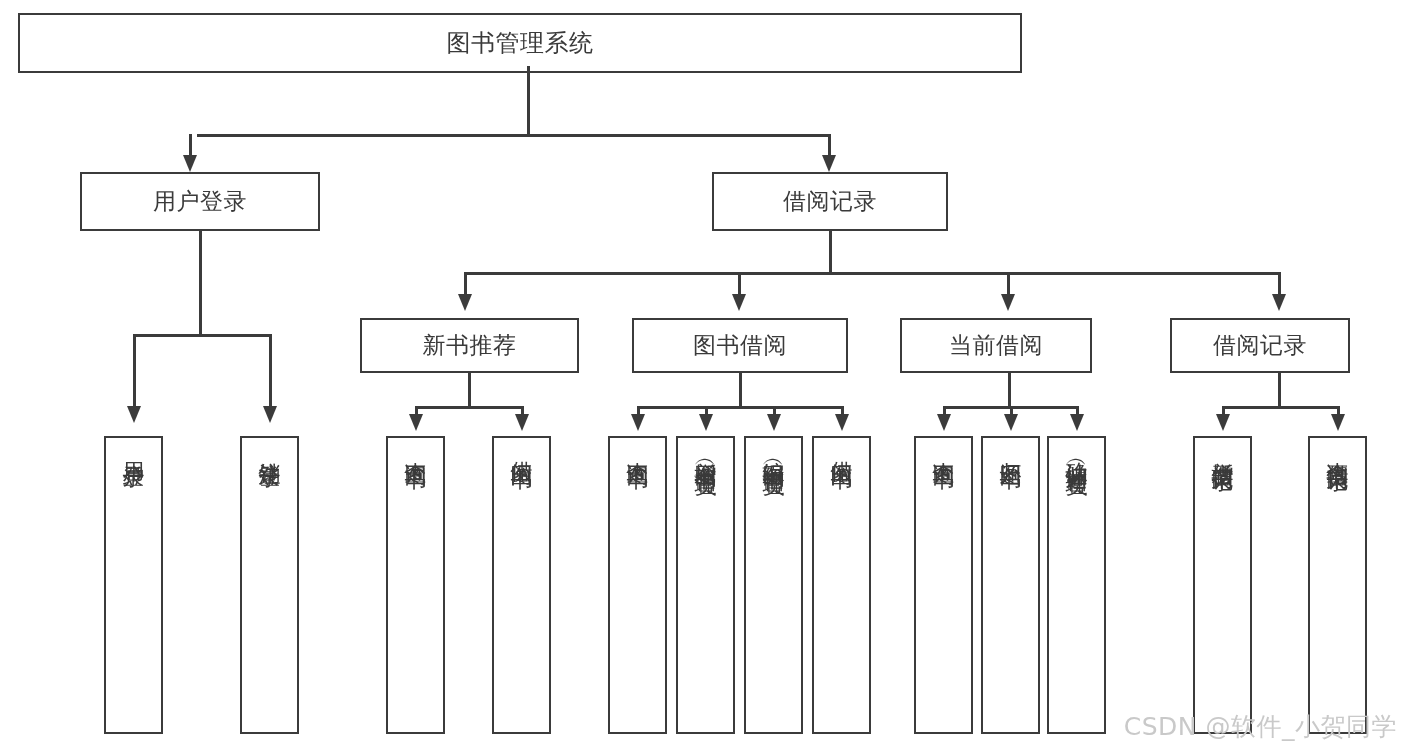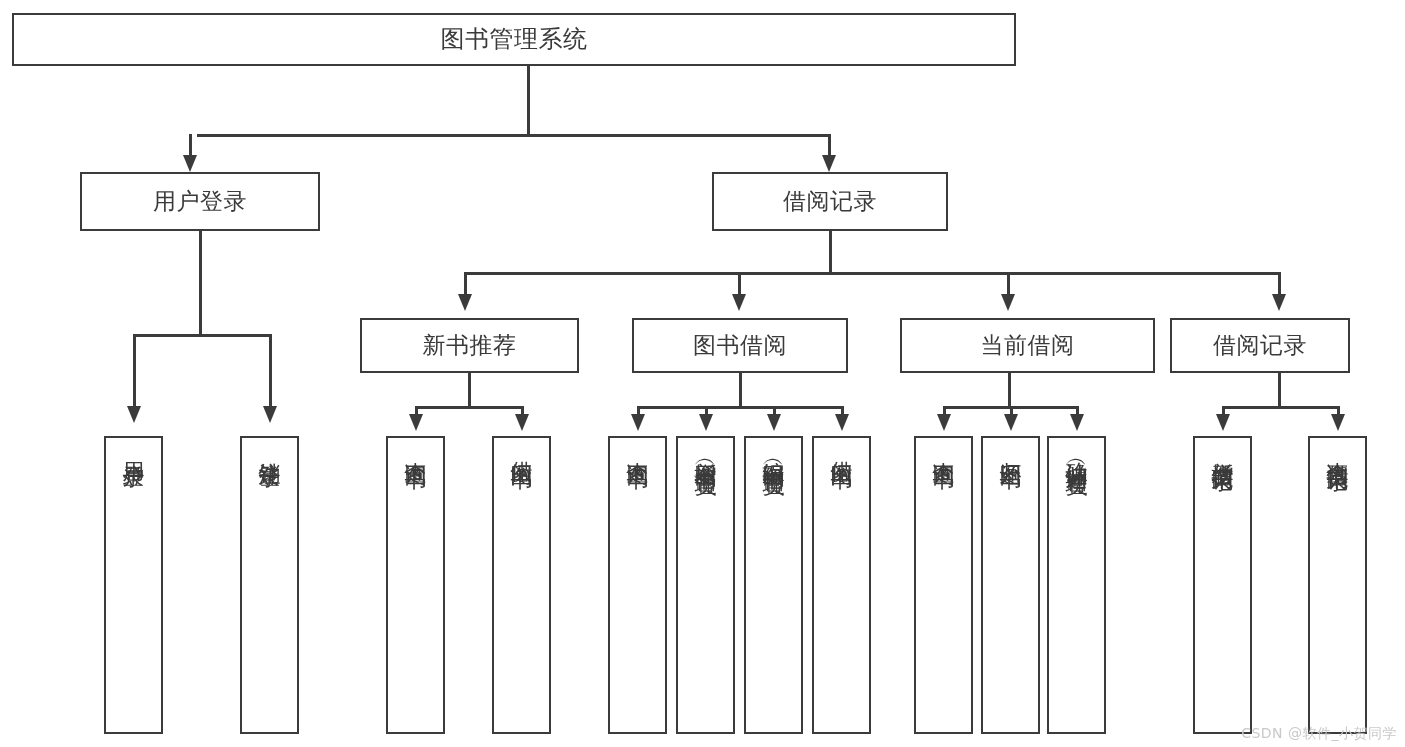--- a/index.html
+++ b/index.html
@@ -62,33 +62,33 @@
     width: 0; height: 0;
     border-left: 7px solid transparent;
     border-right: 7px solid transparent;
     border-top: 17px solid #3b3b3b;
   }
   
   #watermark {
     position: absolute;
     right: 8px;
     bottom: 4px;
-    font-size: 14px;
+    font-size: 25px;
     color: #c9c9c9;
     letter-spacing: 0.5px;
     white-space: nowrap;
     pointer-events: none;
   }
 </style>
 </head>
 <body>
 
 <div id="canvas">
 
-  <div class="box h root" style="left:12px; top:13px; width:1004px; height:53px;">
+  <div class="box h root" style="left:18px; top:13px; width:1004px; height:60px;">
     <span>图书管理系统</span>
   </div>
 
   <div class="ln v" style="left:527px; top:66px; width:2.5px; height:70px;"></div>
 
   <div class="ln h" style="left:197px; top:134px; width:634px; height:2.5px;"></div>
 
   <div class="ln v" style="left:189px; top:134px; height:26px;"></div>
   <div class="arrow" style="left:183px; top:155px;"></div>
   <div class="ln v" style="left:828px; top:134px; height:26px;"></div>
@@ -118,21 +118,21 @@
   <div class="arrow" style="left:1001px; top:294px;"></div>
   <div class="ln v" style="left:1278px; top:272px; height:27px;"></div>
   <div class="arrow" style="left:1272px; top:294px;"></div>
 
   <div class="box h" style="left:632px; top:318px; width:216px; height:55px;">
     <span>图书借阅</span>
   </div>
   <div class="box h" style="left:360px; top:318px; width:219px; height:55px;">
     <span>新书推荐</span>
   </div>
-  <div class="box h" style="left:900px; top:318px; width:255px; height:55px;">
+  <div class="box h" style="left:900px; top:318px; width:192px; height:55px;">
     <span>当前借阅</span>
   </div>
   <div class="box h" style="left:1170px; top:318px; width:180px; height:55px;text-align:center;">
     <span>借阅记录</span>
   </div>
 
   <div class="ln v" style="left:468px; top:373px; height:35px;"></div>
   <div class="ln h" style="left:415px; top:406px; width:108px; height:2.5px;"></div>
   <div class="ln v" style="left:415px; top:406px; height:12px;"></div>
   <div class="arrow" style="left:409px; top:414px;"></div>

